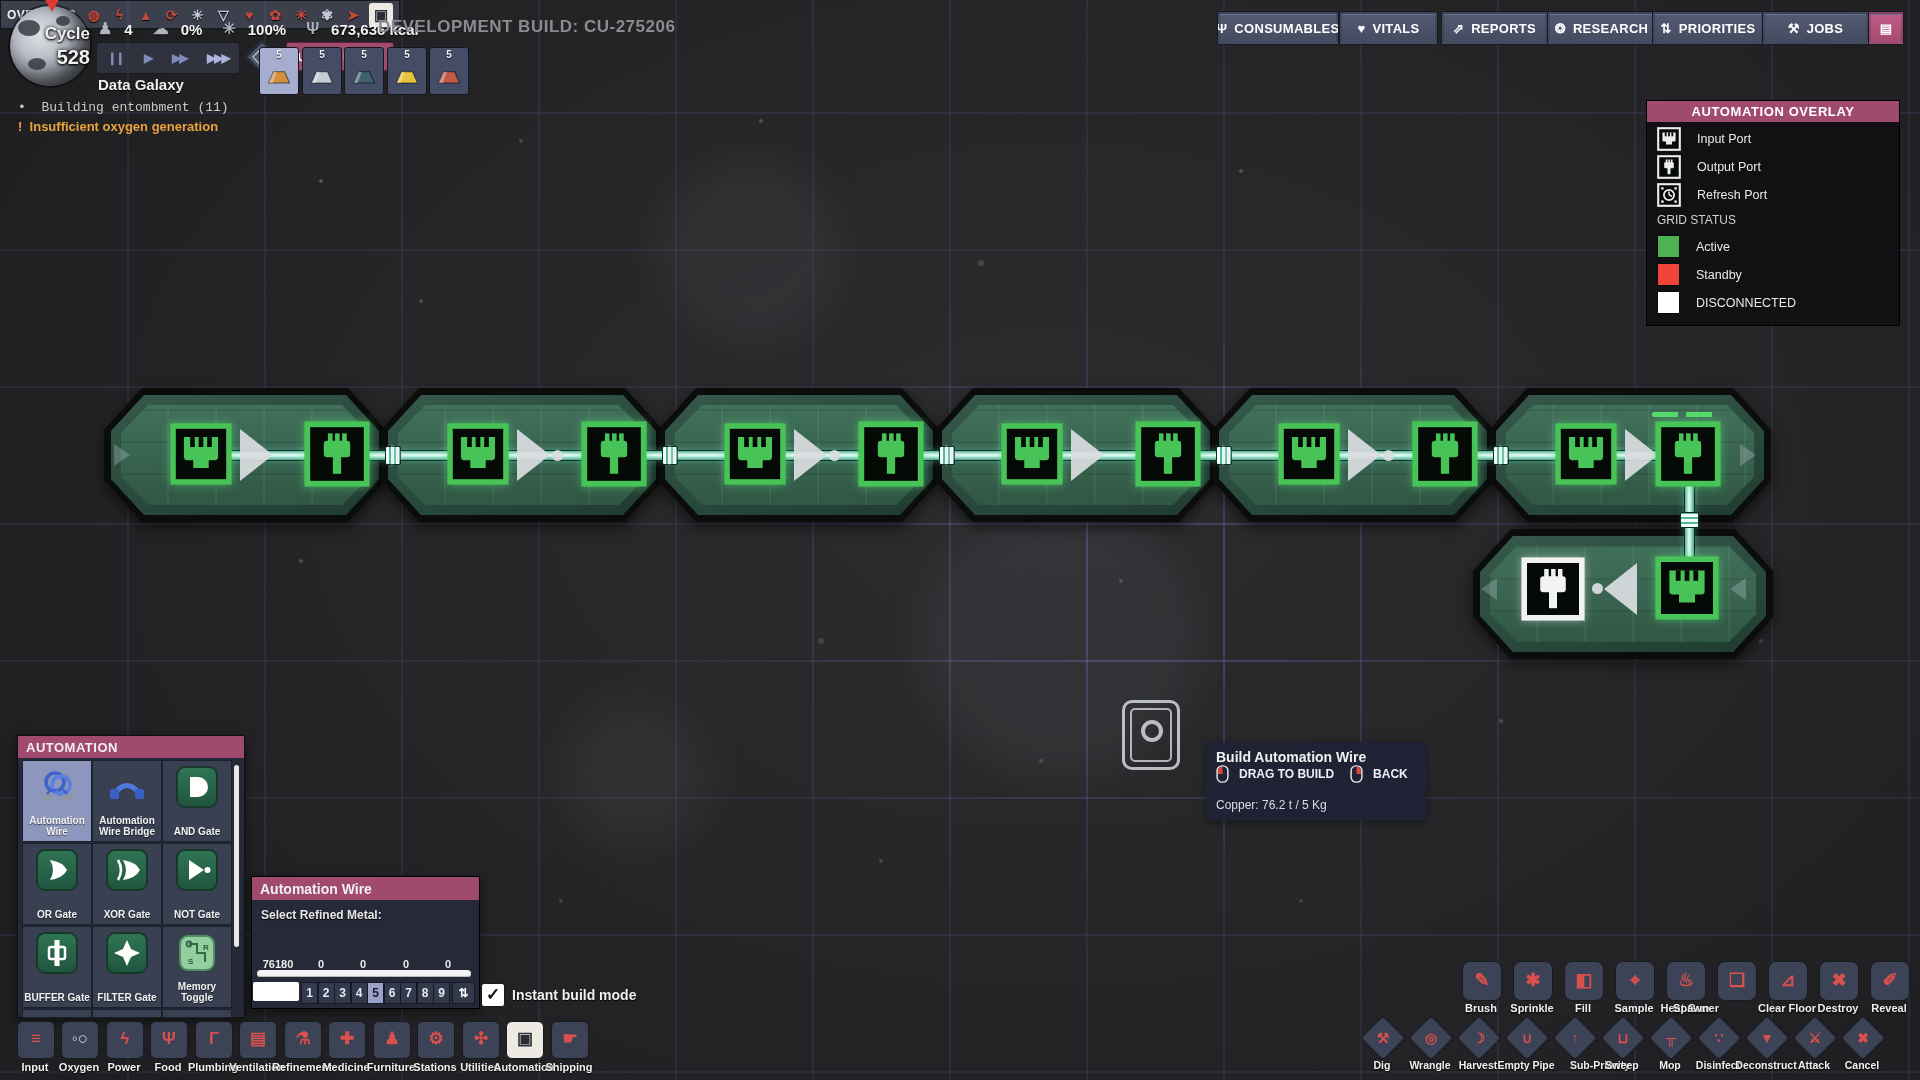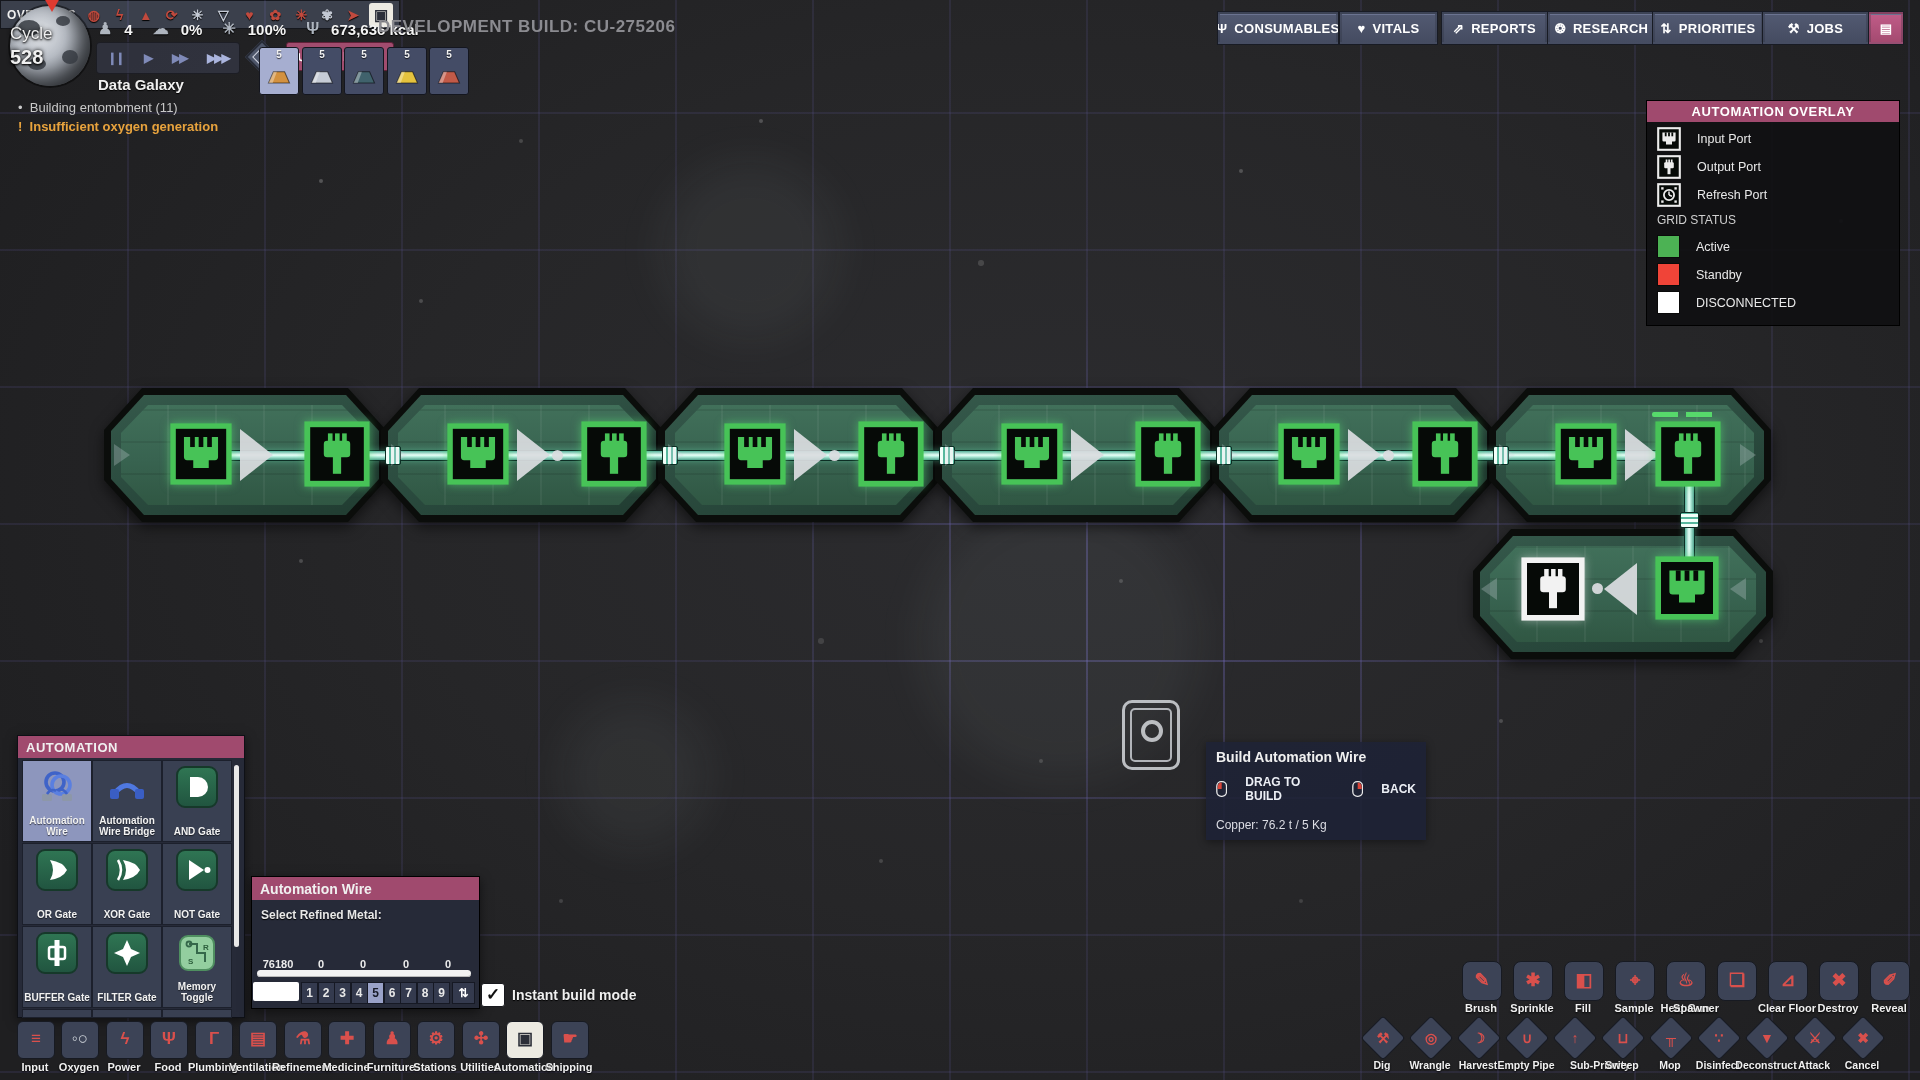--- a/index.html
+++ b/index.html
@@ -31,37 +31,37 @@
     1760px 640px 0 1px rgba(255,255,255,.16),140px 420px 0 1px rgba(255,255,255,.12),
     1040px 760px 0 1px rgba(255,255,255,.15),1840px 220px 0 1px rgba(255,255,255,.18);}
   .blob{position:absolute;border-radius:50%;background:rgba(225,228,238,.05);filter:blur(22px);}
   
   .g{display:inline-block;text-align:center;font-weight:700;line-height:1;}
   
   .planet{left:10px;top:6px;width:80px;height:80px;border-radius:50%;
     background:radial-gradient(circle at 38% 35%, #dfe2e6 0%, #b9bec6 35%, #7d838c 68%, #4a4f57 100%);
     box-shadow:inset -10px -8px 18px rgba(0,0,0,.55), 0 0 0 2px rgba(0,0,0,.45);}
   .planet .blotch{position:absolute;background:#363b42;border-radius:50%;opacity:.85;}
-  .planet .txt{position:absolute;width:100%;text-align:left;text-shadow:0 1px 2px #000,0 0 4px #000;}
+  .planet .txt{position:absolute;width:100%;text-align:right;text-shadow:0 1px 2px #000,0 0 4px #000;font-weight:bold;}
   .pin{left:44px;top:-2px;width:0;height:0;border-left:8px solid transparent;border-right:8px solid transparent;border-top:14px solid #e03a30;}
   .statrow{top:16px;left:98px;height:26px;display:flex;align-items:center;gap:10px;font-size:15px;}
   .statrow .g{color:#aeb5bf;font-size:16px;margin-right:2px;text-shadow:0 1px 1px #000;}
   .statrow .v{color:#f4f4f4;font-weight:700;text-shadow:0 1px 1px #000;margin-right:10px;}
   .speedbar{left:96px;top:42px;width:142px;height:30px;background:rgba(58,62,78,.6);border-radius:4px;
     display:flex;align-items:center;justify-content:space-around;border:1px solid rgba(0,0,0,.4);}
   .speedbar .g{color:#7f8ab8;font-size:12px;letter-spacing:-2px;cursor:default;}
   .speedbar .g.fast{color:#aab4dd;}
   .diam{left:248px;top:43px;width:28px;height:28px;}
   .diam .sq{position:absolute;inset:2px;background:#4d5569;transform:rotate(45deg);border:2px solid #272b36;}
   .diam .in{position:absolute;inset:7px;border:1px solid #cfd3df;transform:rotate(45deg);}
   .diam .ex{position:absolute;width:100%;text-align:center;top:6px;font-size:13px;color:#fff;}
   .sandbox{left:286px;top:42px;height:27px;background:#a14c6e;border:1px solid #5f2038;border-radius:3px;
     display:flex;align-items:center;gap:7px;padding:0 10px;color:#fff;font-size:13px;font-weight:700;letter-spacing:.5px;}
   .colony{left:98px;top:76px;font-size:15px;font-weight:700;text-shadow:0 1px 1px #000;}
-  .alert1{left:18px;top:100px;font-size:13px;color:#c9c9c9;}
+  .alert1{left:18px;top:100px;font-size:13px;color:#c9c9c9;font-family:Liberation Mono, monospace;}
   .alert2{left:18px;top:119px;font-size:13px;color:#e8a33d;font-weight:700;}
   .devbuild{left:378px;top:17px;font-size:17px;font-weight:700;color:#8b8b90;letter-spacing:.5px;}
   
   .tbtn{position:absolute;top:12px;height:28px;background:linear-gradient(180deg,#525a72,#454c61);
     border:2px solid #23273340;outline:1px solid #181b24;display:flex;align-items:center;justify-content:center;gap:7px;
     color:#fff;font-size:13px;font-weight:700;letter-spacing:.3px;box-shadow:inset 0 1px 0 #6b7390;cursor:default;}
   .tbtn .g{font-size:13px;}
   .codex{background:linear-gradient(180deg,#c05c88,#a44a70)!important;}
   .ovbar{left:1532px;top:47px;width:386px;height:27px;background:rgba(62,67,80,.92);border:1px solid #15171d;
     display:flex;align-items:center;gap:6px;padding:0 6px;}
@@ -106,21 +106,21 @@
     border-right:16px solid rgba(210,216,222,.28);}
   .stub{position:absolute;height:5px;border-radius:2px;
     background:repeating-linear-gradient(90deg,#57d96b 0 26px,transparent 26px 34px);}
   
   .ghost{left:1122px;top:700px;width:58px;height:70px;opacity:.85;}
   .ghost .a{position:absolute;inset:0;border:3px solid #d4d7db;border-radius:10px;}
   .ghost .bb{position:absolute;inset:8px;border:2px solid #c9ccd1;border-radius:5px;}
   .ghost .c{position:absolute;left:19px;top:20px;width:14px;height:14px;border:4px solid #d4d7db;border-radius:50%;}
   .tooltip{left:1206px;top:742px;width:200px;background:rgba(30,34,53,.88);padding:7px 10px 8px;box-shadow:0 2px 8px rgba(0,0,0,.4);}
   .tooltip .t1{font-size:14px;font-weight:700;}
-  .tooltip .row{display:flex;align-items:center;gap:18px;margin-top:10px;font-size:12px;font-weight:700;color:#eceff5;}
+  .tooltip .row{display:flex;align-items:center;gap:10px;margin-top:0;font-size:12px;font-weight:700;color:#eceff5;}
   .tooltip .t3{margin-top:15px;font-size:12px;color:#dcdde4;}
   
   .bmenu{left:17px;top:735px;width:226px;height:281px;background:#262a38;border:1px solid #0e1016;box-shadow:0 3px 10px rgba(0,0,0,.5);}
   .bmenu .hdr{height:22px;background:#a04a6e;display:flex;align-items:center;padding:0 8px;font-size:13px;font-weight:700;letter-spacing:.5px;}
   .cell{position:absolute;width:68px;height:80px;background:#394052;border:1px solid #1c202c;cursor:default;}
   .cell.sel{background:#8d96bd;}
   .cell .ib{position:absolute;left:13px;top:5px;width:42px;height:42px;}
   .cell .gi{position:absolute;left:13px;top:5px;width:42px;height:42px;border-radius:9px;
     background:linear-gradient(180deg,#2f7553,#215540);border:2px solid #16392a;box-sizing:border-box;}
   .cell .lbl{position:absolute;left:0;bottom:4px;width:100%;text-align:center;font-size:10px;font-weight:700;

